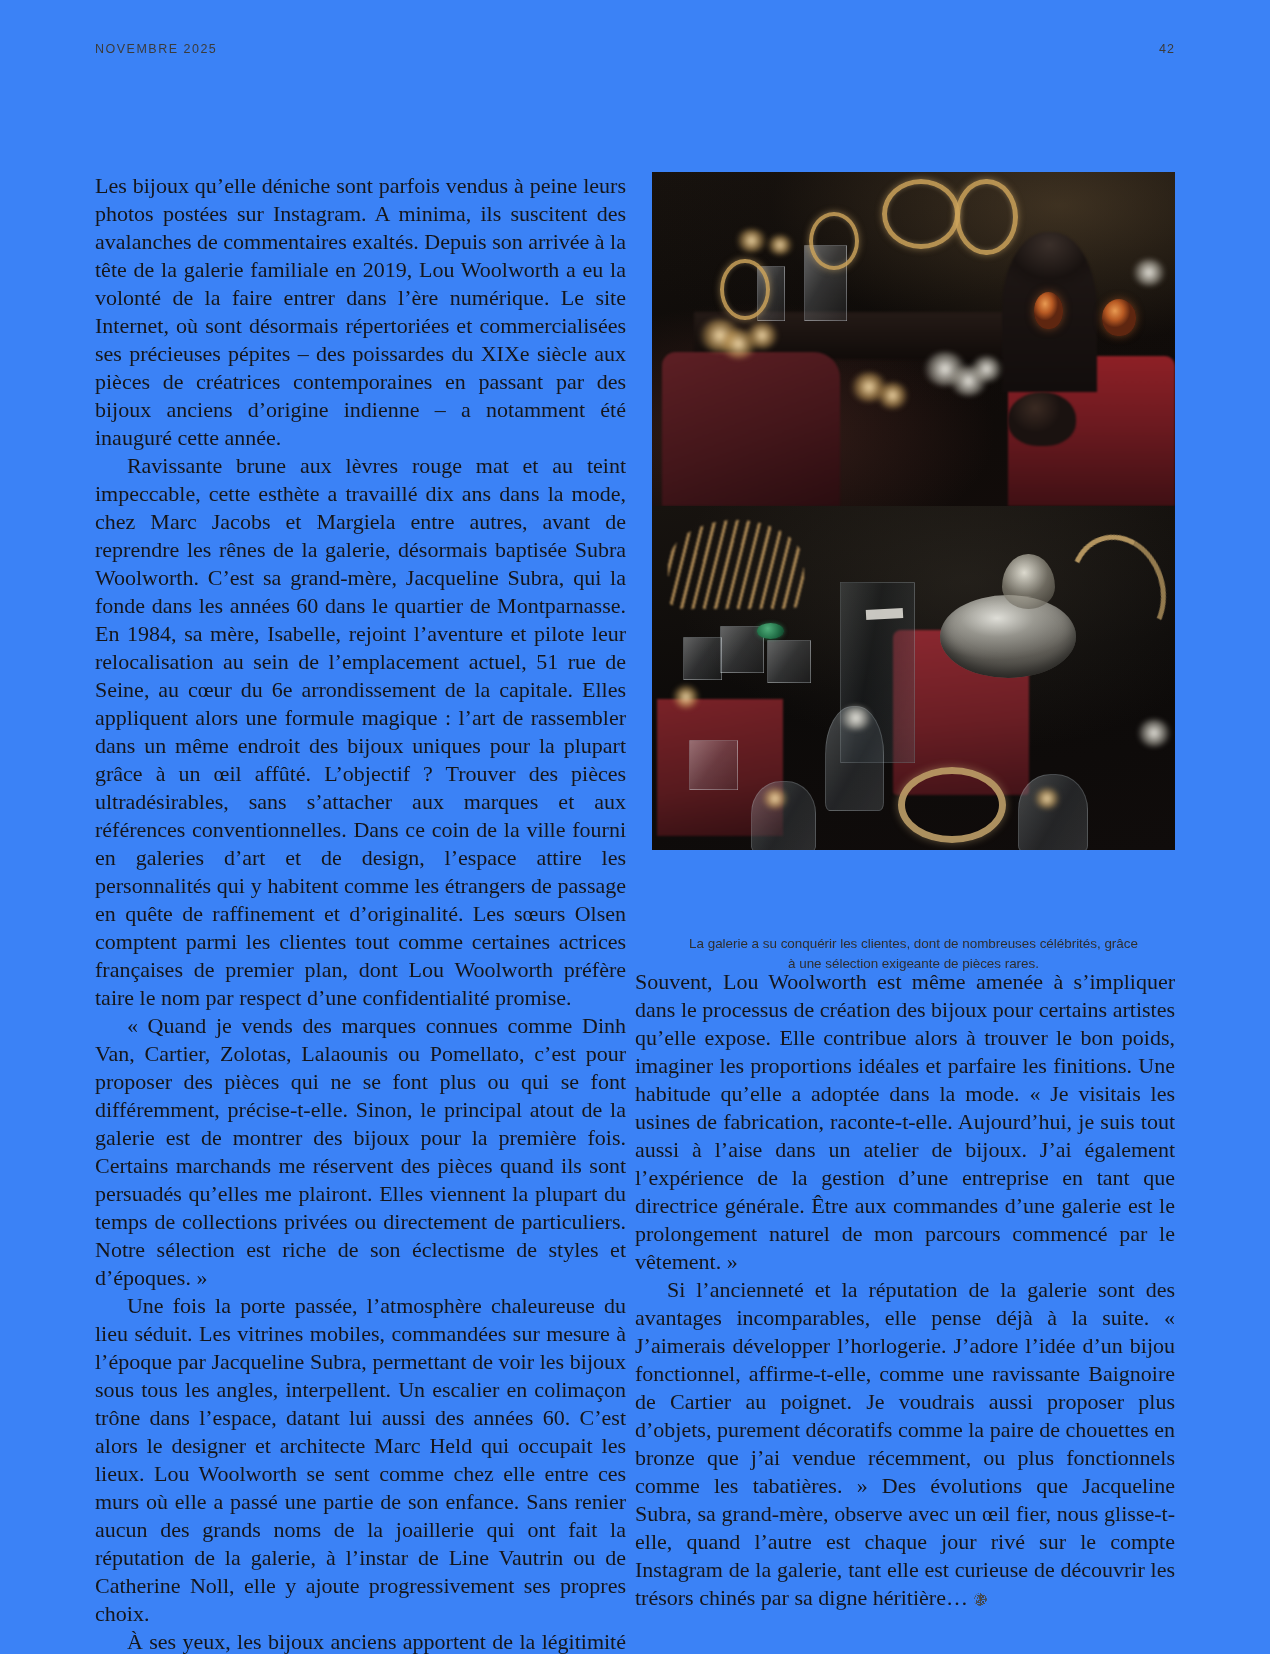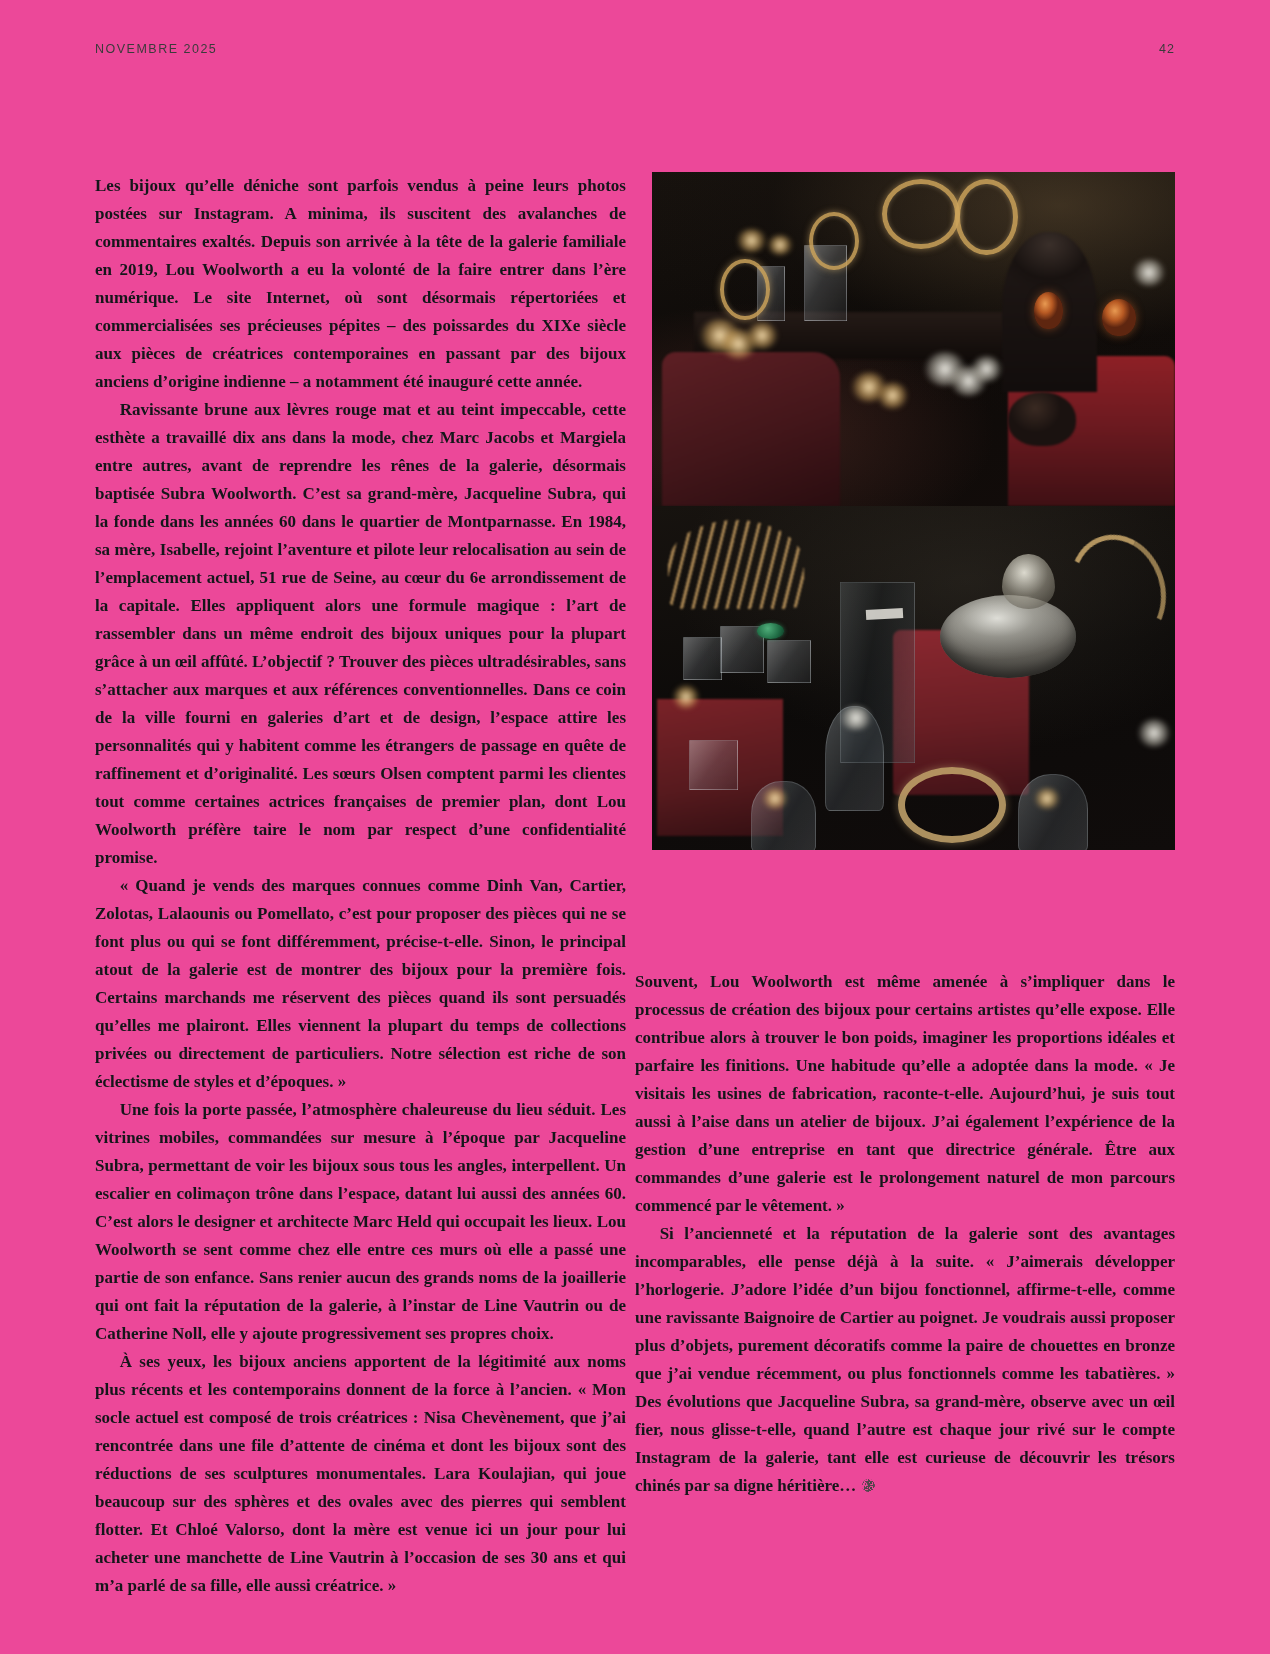--- a/index.html
+++ b/index.html
@@ -4,21 +4,21 @@
 <style>
   html, body {
     margin: 0;
     padding: 0;
     background: #ffffff;
   }
   .page {
     position: relative;
     width: 1270px;
     height: 1654px;
-    background: #ec4899;
+    background: #3b82f6;
     overflow: hidden;
     font-family: "Liberation Serif", "DejaVu Serif", serif;
     color: #1a1a1a;
   }
 
   
   .runhead {
     position: absolute;
     top: 42px;
     left: 95px;
@@ -57,27 +57,27 @@
   }
   .col-right-text {
     position: absolute;
     top: 968px;
     left: 635px;
     width: 540px;
   }
 
   p.body {
     margin: 0;
-    font-size: 17px;
+    font-size: 22px;
     line-height: 28.0px;
     text-align: justify;
     text-justify: inter-word;
     hyphens: manual;
     color: #15161a;
-    font-weight: 700;
+    font-weight: 400;
   }
   p.body + p.body { text-indent: 1.45em; }
   p.body.indent { text-indent: 1.45em; }
 
   
   .photo {
     position: relative;
     width: 100%;
     overflow: hidden;
     background: #0b0908;
@@ -363,20 +363,25 @@
       <div class="pb-dome" style="left:70%;top:78%;width:13%;height:22%;"></div>
 
       <div class="glint pearl" style="left:36%;top:58%;width:6%;height:7%;"></div>
       <div class="glint" style="left:21%;top:82%;width:5%;height:6%;"></div>
       <div class="glint" style="left:73%;top:82%;width:5%;height:6%;"></div>
       <div class="glint pearl" style="left:93%;top:62%;width:6%;height:8%;"></div>
       <div class="glint" style="left:4%;top:52%;width:5%;height:7%;"></div>
     </figure>
   </div>
 
+  <div class="caption">
+    <span>La galerie a su conquérir les clientes, dont de nombreuses célébrités, grâce</span>
+    <br>
+    <span>à une sélection exigeante de pièces rares.</span>
+  </div>
 
   <div class="col-right-text">
     <p class="body">
       <span>Souvent, Lou Woolworth est même amenée à s’impliquer dans le processus de création des bijoux pour certains artistes qu’elle expose. Elle contribue alors à trouver le bon poids, imaginer les proportions idéales et parfaire les finitions. Une habitude qu’elle a adoptée dans la mode. « Je visitais les usines de fabrication, raconte-t-elle. Aujourd’hui, je suis tout aussi à l’aise dans un atelier de bijoux. J’ai également l’expérience de la gestion d’une entreprise en tant que directrice générale. Être aux commandes d’une galerie est le prolongement naturel de mon parcours commencé par le vêtement. »</span>
     </p>
     <p class="body indent">
       <span>Si l’ancienneté et la réputation de la galerie sont des avantages incomparables, elle pense déjà à la suite. « J’aimerais développer l’horlogerie. J’adore l’idée d’un bijou fonctionnel, affirme-t-elle, comme une ravissante Baignoire de Cartier au poignet. Je voudrais aussi proposer plus d’objets, purement décoratifs comme la paire de chouettes en bronze que j’ai vendue récemment, ou plus fonctionnels comme les tabatières. » Des évolutions que Jacqueline Subra, sa grand-mère, observe avec un œil fier, nous glisse-t-elle, quand l’autre est chaque jour rivé sur le compte Instagram de la galerie, tant elle est curieuse de découvrir les trésors chinés par sa digne héritière…</span><span class="endmark"></span>
     </p>
   </div>
 

